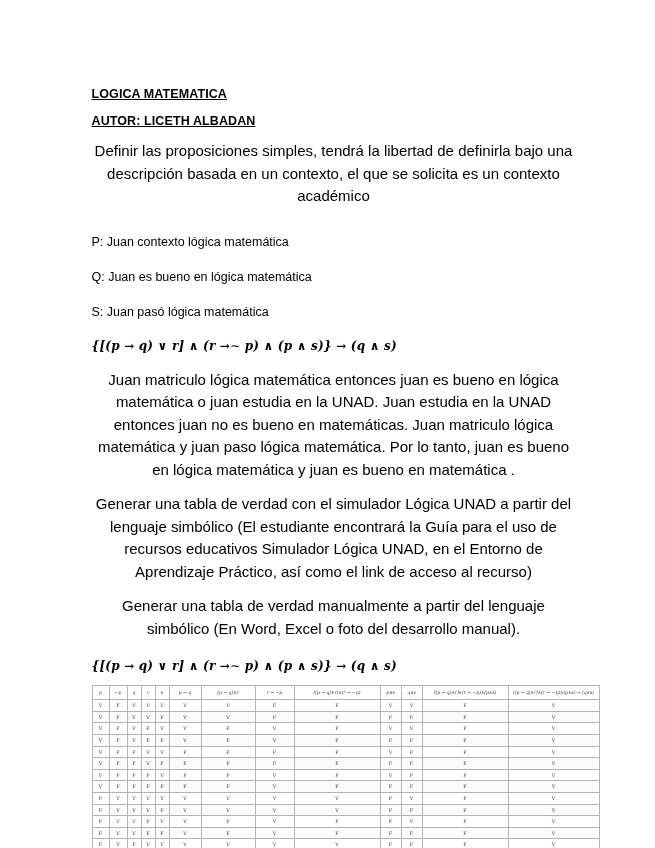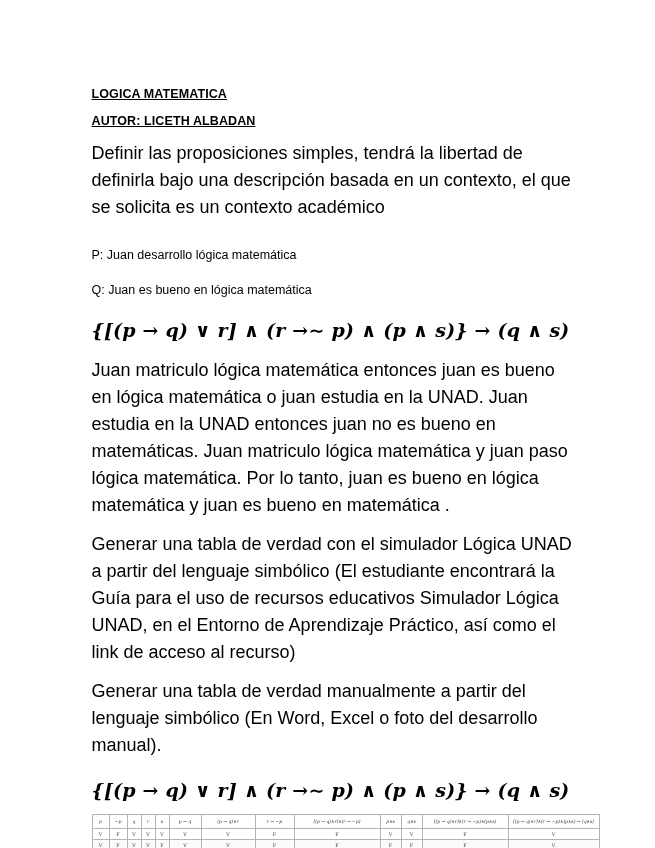--- a/index.html
+++ b/index.html
@@ -29,37 +29,37 @@
   }
   .heading {
     font-size: 12.5px;
     font-weight: bold;
     text-decoration: underline;
     line-height: 1.25;
     margin: 0 0 11px 0;
     letter-spacing: 0.1px;
   }
   .para {
-    font-size: 18px;
+    font-size: 15px;
     line-height: 1.5;
     margin: 0 0 12px 0;
-    text-align: left;
+    text-align: center;
   }
   .para.tight {
     margin-bottom: 11px;
   }
   .spacer-sm { height: 13px; }
   .prop {
     font-size: 12.5px;
     line-height: 1.45;
     margin: 0 0 17px 0;
   }
   .formula {
     font-family: "DejaVu Serif", "Liberation Serif", serif;
-    font-size: 19px;
+    font-size: 12px;
     font-weight: bold;
     font-style: italic;
     margin: 0 0 14px 0;
     line-height: 1.4;
     letter-spacing: 0.2px;
   }
   .formula-2 {
     margin-top: 18px;
     margin-bottom: 10px;
   }
@@ -117,22 +117,23 @@
 <div class="page">
   <div class="content">
 
     <h1 class="heading">LOGICA MATEMATICA</h1>
     <h3 class="heading">AUTOR: LICETH ALBADAN</h3>
 
     <p class="para">Definir las proposiciones simples, tendrá la libertad de definirla bajo una descripción basada en un contexto, el que se solicita es un contexto académico</p>
 
     <div class="spacer-sm"></div>
 
-    <p class="prop">P: Juan desarrollo lógica matemática</p>
+    <p class="prop">P: Juan contexto lógica matemática</p>
     <p class="prop">Q: Juan es bueno en lógica matemática</p>
+    <p class="prop">S: Juan pasó lógica matemática</p>
 
     <p class="formula">{[(p → q) ∨ r] ∧ (r →∼ p) ∧ (p ∧ s)} → (q ∧ s)</p>
 
     <p class="para">Juan matriculo lógica matemática entonces juan es bueno en lógica matemática o juan estudia en la UNAD. Juan estudia en la UNAD entonces juan no es bueno en matemáticas. Juan matriculo lógica matemática y juan paso lógica matemática. Por lo tanto, juan es bueno en lógica matemática y juan es bueno en matemática .</p>
 
     <p class="para">Generar una tabla de verdad con el simulador Lógica UNAD a partir del lenguaje simbólico (El estudiante encontrará la Guía para el uso de recursos educativos Simulador Lógica UNAD, en el Entorno de Aprendizaje Práctico, así como el link de acceso al recurso)</p>
 
     <p class="para tight"> Generar una tabla de verdad manualmente a partir del lenguaje simbólico (En Word, Excel o foto del desarrollo manual).</p>
 
     <p class="formula formula-2">{[(p → q) ∨ r] ∧ (r →∼ p) ∧ (p ∧ s)} → (q ∧ s)</p>

